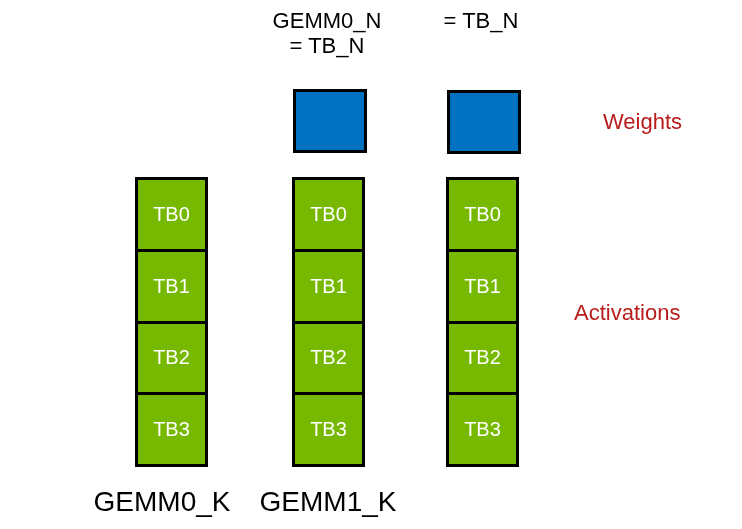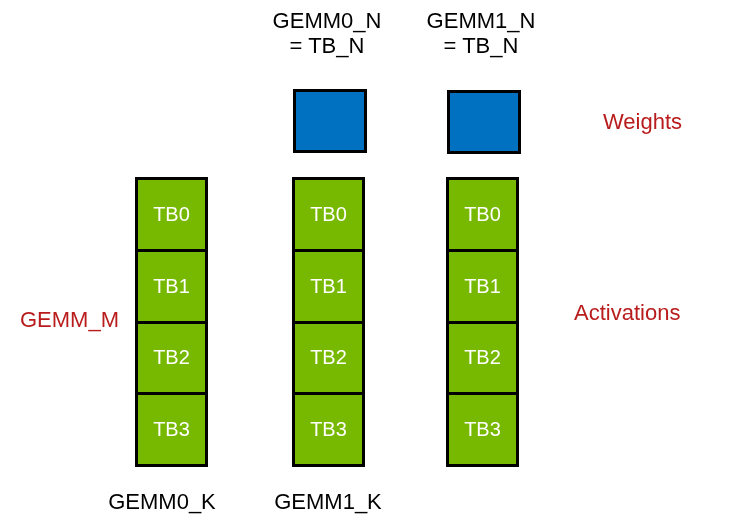--- a/index.html
+++ b/index.html
@@ -58,45 +58,43 @@
     color: #ffffff;
     font-size: 20px;
   }
   .tb-cell + .tb-cell { border-top: 3px solid #000000; }
 
   .bottom-label {
     position: absolute;
     width: 160px;
     text-align: center;
     color: #000000;
-    font-size: 22px;
+    font-size: 28px;
     line-height: 26px;
     white-space: nowrap;
   }
 </style>
 </head>
 <body>
 
 <div class="canvas">
 
   <div class="header-label" style="left:217px; top:8px;">
     <span class="line">GEMM0_N</span>
     <span class="line">= TB_N</span>
   </div>
   <div class="header-label" style="left:371px; top:8px;">
-    <span class="line">GEMM1_N</span>
     <span class="line">= TB_N</span>
   </div>
 
   <div class="weight-tile" style="left:293px; top:89px;"></div>
   <div class="weight-tile" style="left:447px; top:90px;"></div>
 
   <div class="black-label" style="left:603px; top:109px;">Weights</div>
 
-  <div class="black-label" style="left:20px; top:307px;">GEMM_M</div>
 
   <div class="black-label" style="left:574px; top:300px;">Activations</div>
 
   <div class="stack" style="left:135px; top:177px;">
     <div class="tb-cell">TB0</div>
     <div class="tb-cell">TB1</div>
     <div class="tb-cell">TB2</div>
     <div class="tb-cell">TB3</div>
   </div>
 

